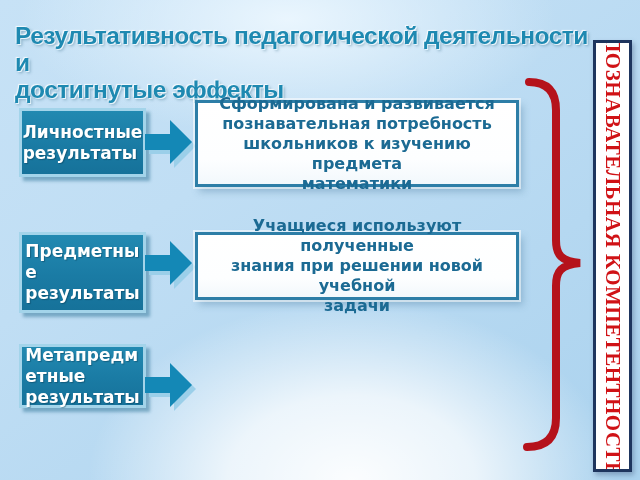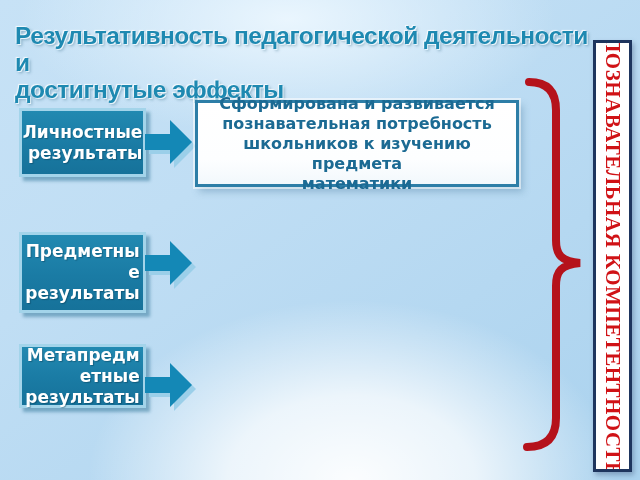--- a/index.html
+++ b/index.html
@@ -37,21 +37,21 @@
     background: linear-gradient(180deg, #2289b1 0%, #1a7ba4 55%, #16729a 100%);
     border: 3px solid #a3d4ea;
     box-shadow: 4px 4px 3px rgba(30,105,140,0.45);
     display: flex; align-items: center; justify-content: center;
   }
   .category-box .label {
     color: #ffffff;
     font-weight: bold;
     font-size: 17px;
     line-height: 21px;
-    text-align: right;
+    text-align: left;
     white-space: pre-line;
     text-shadow: 1px 1px 1px rgba(0,40,60,0.35);
   }
   #cat1 { top: 108px; height: 69px; }
   #cat2 { top: 232px; height: 81px; }
   #cat3 { top: 344px; height: 64px; }
 
   .arrow {
     position: absolute;
     left: 145px; width: 54px; height: 52px;
@@ -134,20 +134,25 @@
 
   <div class="category-box" id="cat2">
     <div class="label">Предметны
 е
 результаты</div>
   </div>
   <svg class="arrow" id="arrow2" viewBox="0 0 54 52">
     <polygon points="0,17 25,17 25,3 47,25 25,47 25,33 0,33" transform="translate(4,4)" fill="#9bcfe9"></polygon>
     <polygon points="0,17 25,17 25,3 47,25 25,47 25,33 0,33" fill="#1488b6"></polygon>
   </svg>
+  <div class="desc-box" id="desc2">
+    <div class="desc">Учащиеся используют полученные
+знания при решении новой учебной
+задачи</div>
+  </div>
 
   <div class="category-box" id="cat3">
     <div class="label">Метапредм
 етные
 результаты</div>
   </div>
   <svg class="arrow" id="arrow3" viewBox="0 0 54 52">
     <polygon points="0,17 25,17 25,3 47,25 25,47 25,33 0,33" transform="translate(4,4)" fill="#9bcfe9"></polygon>
     <polygon points="0,17 25,17 25,3 47,25 25,47 25,33 0,33" fill="#1488b6"></polygon>
   </svg>

